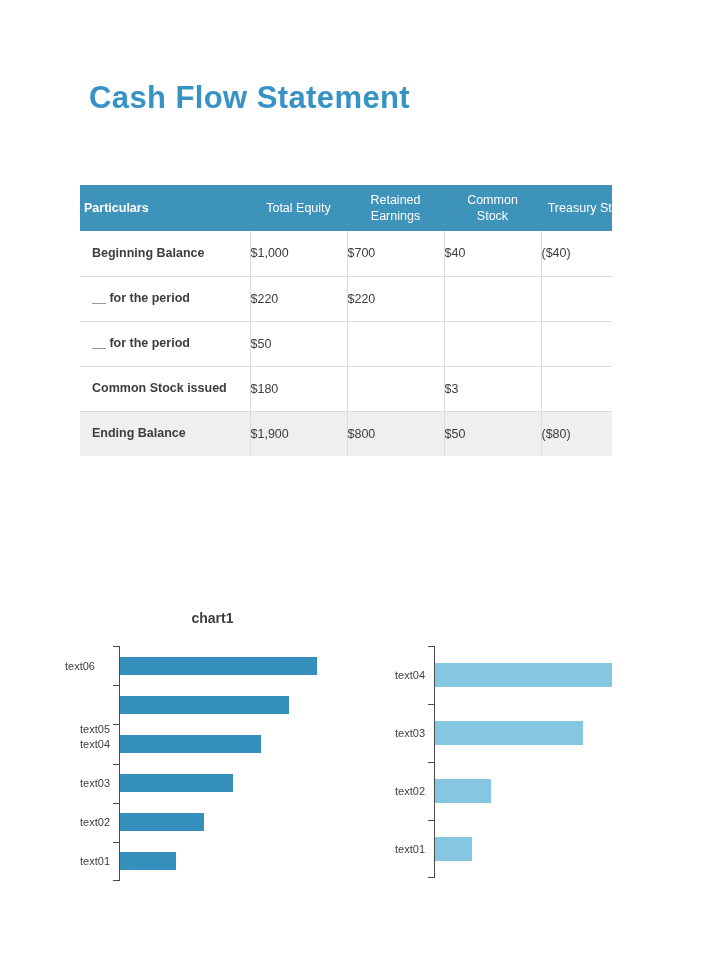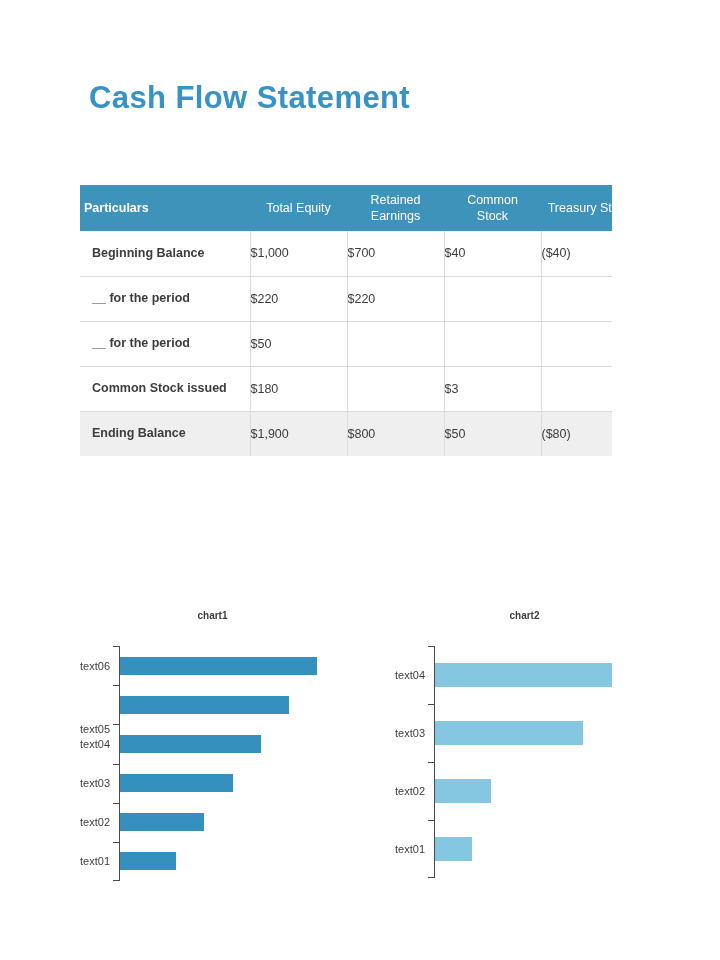--- a/index.html
+++ b/index.html
@@ -32,21 +32,21 @@
   }
   .cf-table td.t-label { text-align:left; padding:4px 8px 4px 12px; font-weight:600; line-height:1.35; }
   .cf-table td.t-num   { text-align:left; padding-right:14px; }
   .cf-table tbody tr + tr td { border-top:1px solid var(--grid-line); }
   .cf-table tbody td + td { border-left:1px solid var(--grid-line); }
   .cf-table tr.ending td { background:var(--ending-row-bg); }
 
   
   .chart-title {
     position:absolute; top:610px; width:265px; text-align:center;
-    font-size:10px; font-weight:700; color:#3d3d3d;
+    font-size:14px; font-weight:700; color:#3d3d3d;
   }
   #chart-title-0 { left:80px; }
   #chart-title-1 { left:392px; }
 
   .plot { position:absolute; top:646px; }
   #plot-0 { left:120px; width:225px; height:235px; }
   #plot-1 { left:435px; width:222px; height:232px; }
   .plot .axis-line { position:absolute; left:-1px; top:0; width:1px; height:100%; background:var(--axis); }
   .plot .tick { position:absolute; left:-7px; width:7px; height:1px; background:var(--axis); }
   .plot .bar { position:absolute; left:0; }
@@ -112,32 +112,31 @@
           <td class="t-label">Ending Balance</td>
           <td class="t-num">$1,900</td>
           <td class="t-num">$800</td>
           <td class="t-num">$50</td>
           <td class="t-num">($80)</td>
         </tr>
       </tbody>
   </table>
 
   <div class="chart-title" id="chart-title-0">chart1</div>
-  <div class="chart-title" id="chart-title-1">chart2</div>
 
   <div class="plot" id="plot-0">
     <div class="axis-line"></div>
   <div class="tick" style="top: 0px;"></div>
       <div class="tick" style="top: 39px;"></div>
       <div class="tick" style="top: 78px;"></div>
       <div class="tick" style="top: 118px;"></div>
       <div class="tick" style="top: 157px;"></div>
       <div class="tick" style="top: 196px;"></div>
       <div class="tick" style="top: 234px;"></div>
-      <div class="cat-label" style="top: 12px;">text06</div>
+      <div class="cat-label" style="top: 12px; text-align: center;">text06</div>
       <div class="bar" style="top: 11px; height: 18px; width: 197px; background: rgb(53, 144, 190);"></div>
       <div class="cat-label" style="top: 51px; margin-top: 24px;">text05</div>
       <div class="bar" style="top: 50px; height: 18px; width: 169px; background: rgb(53, 144, 190);"></div>
       <div class="cat-label" style="top: 90px;">text04</div>
       <div class="bar" style="top: 89px; height: 18px; width: 141px; background: rgb(53, 144, 190);"></div>
       <div class="cat-label" style="top: 129px;">text03</div>
       <div class="bar" style="top: 128px; height: 18px; width: 113px; background: rgb(53, 144, 190);"></div>
       <div class="cat-label" style="top: 168px;">text02</div>
       <div class="bar" style="top: 167px; height: 18px; width: 84px; background: rgb(53, 144, 190);"></div>
       <div class="cat-label" style="top: 207px;">text01</div>

